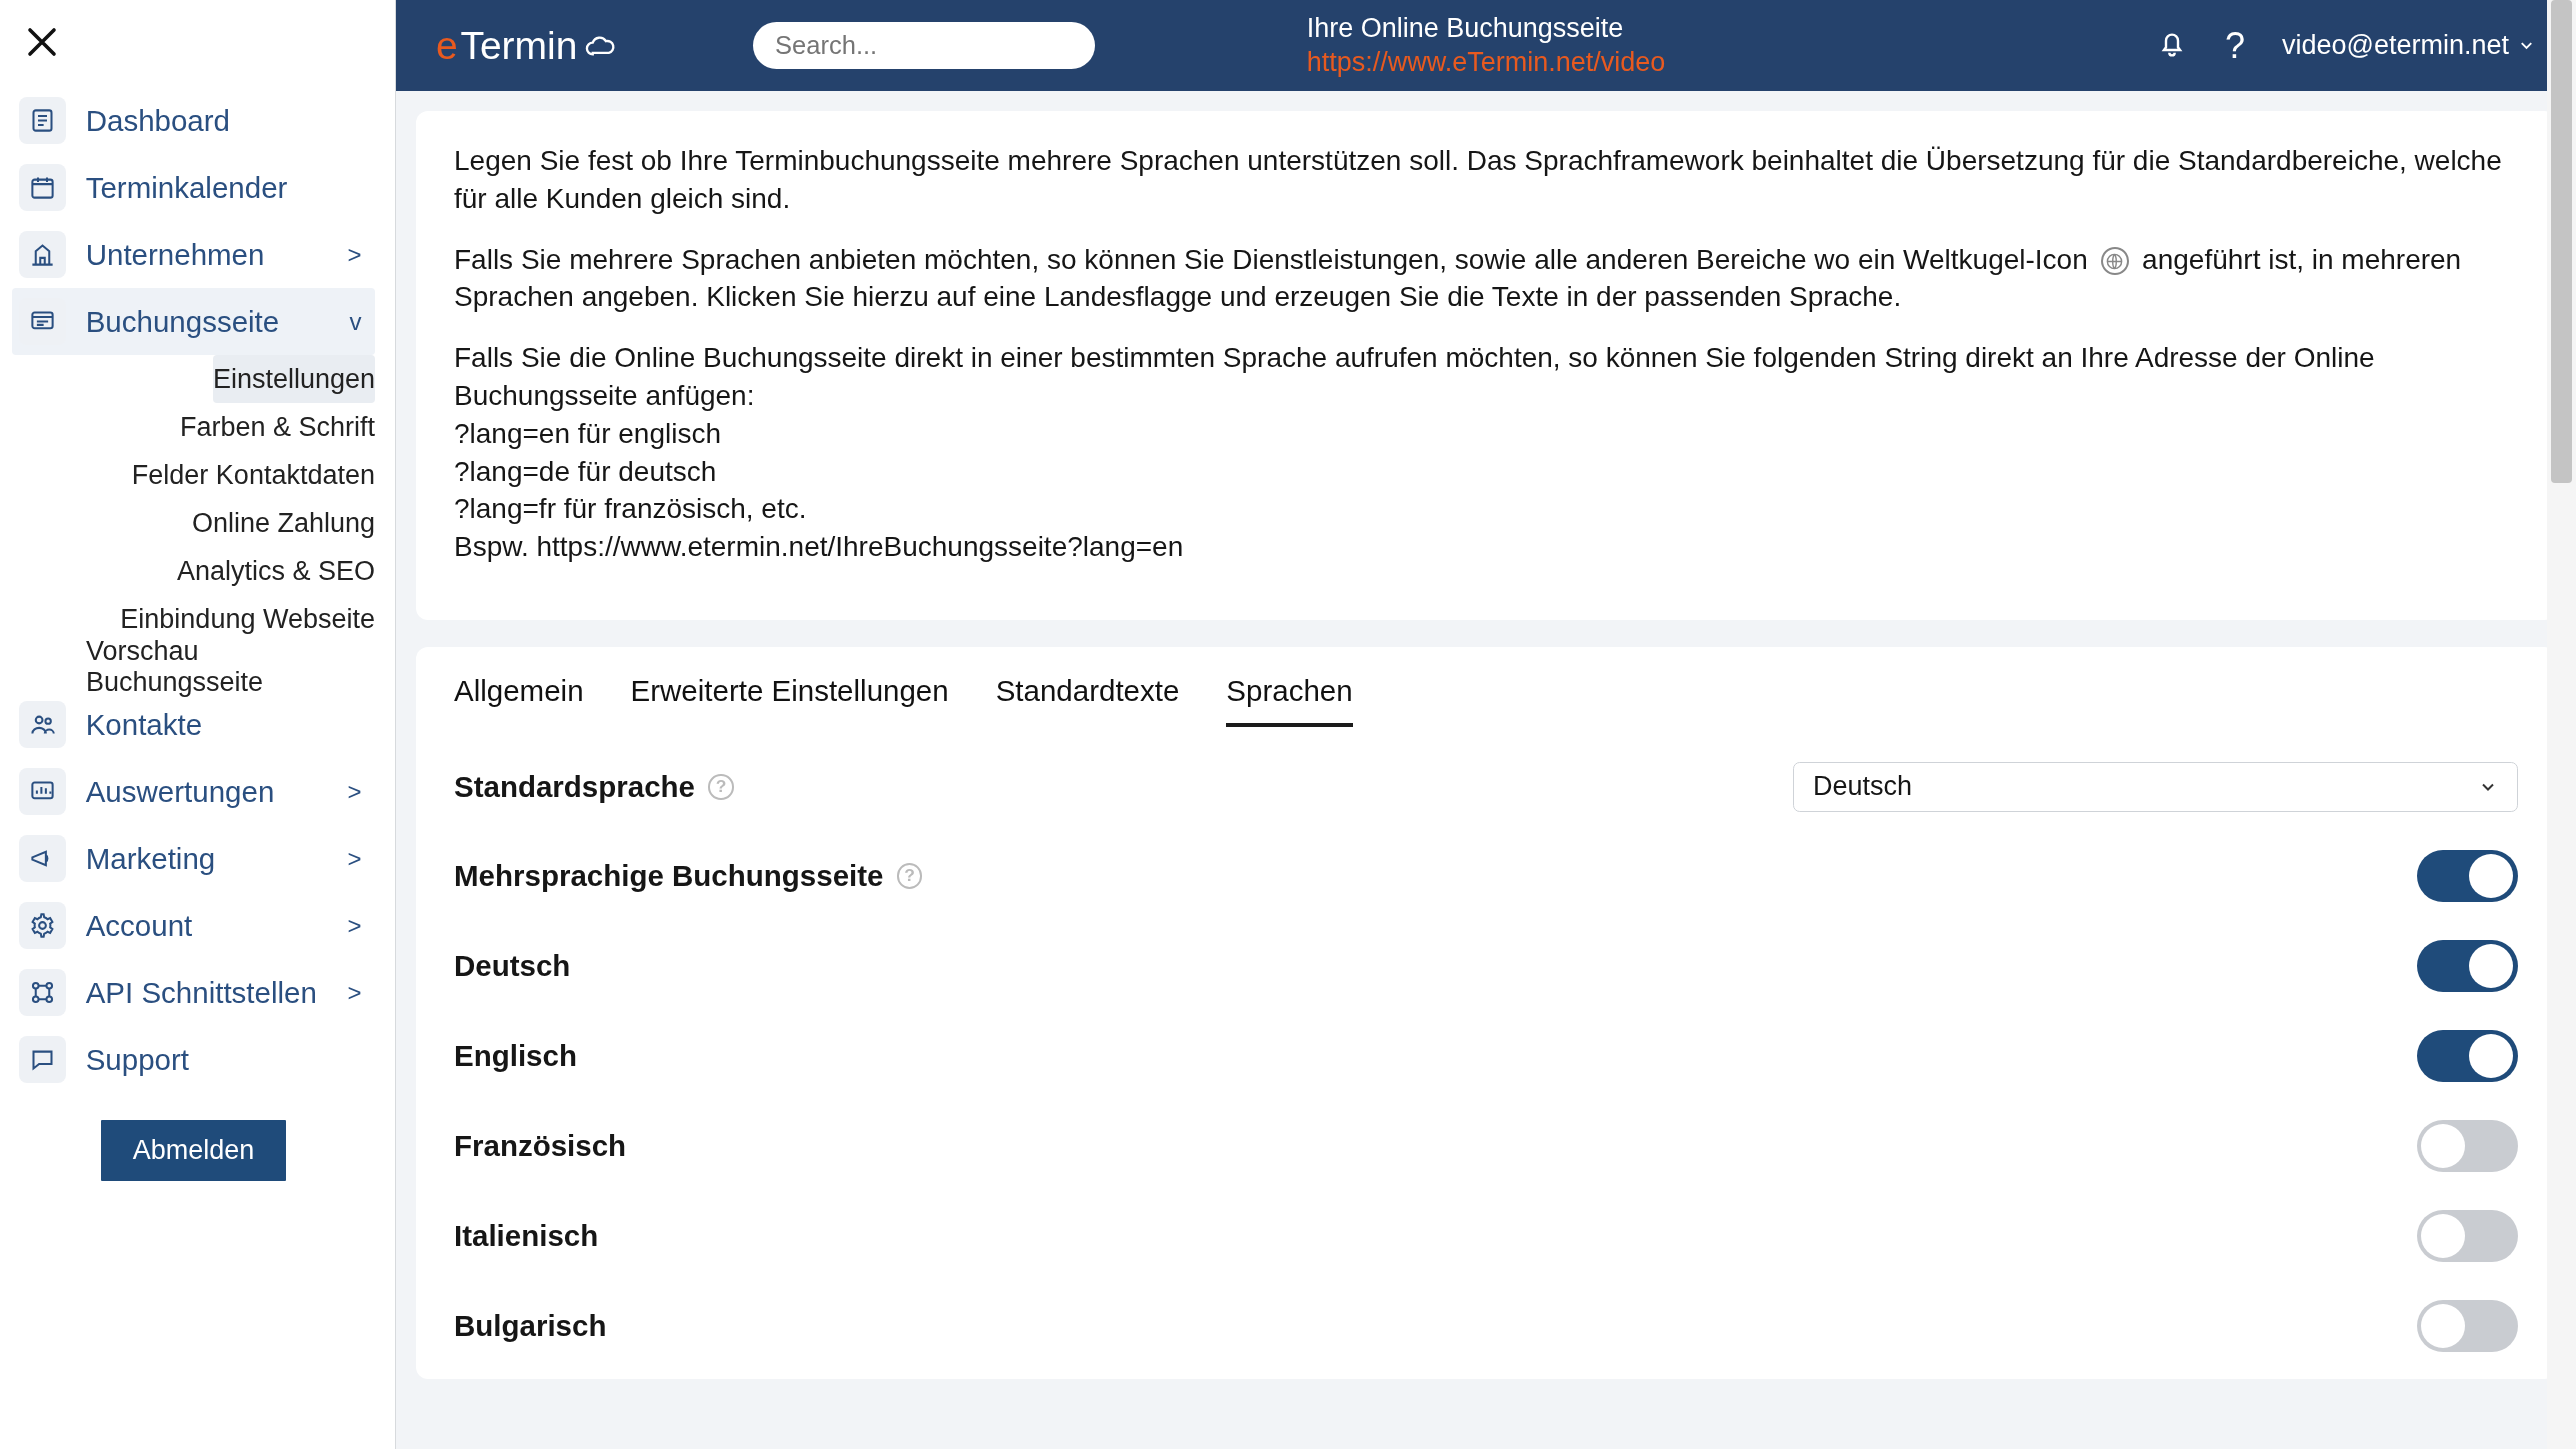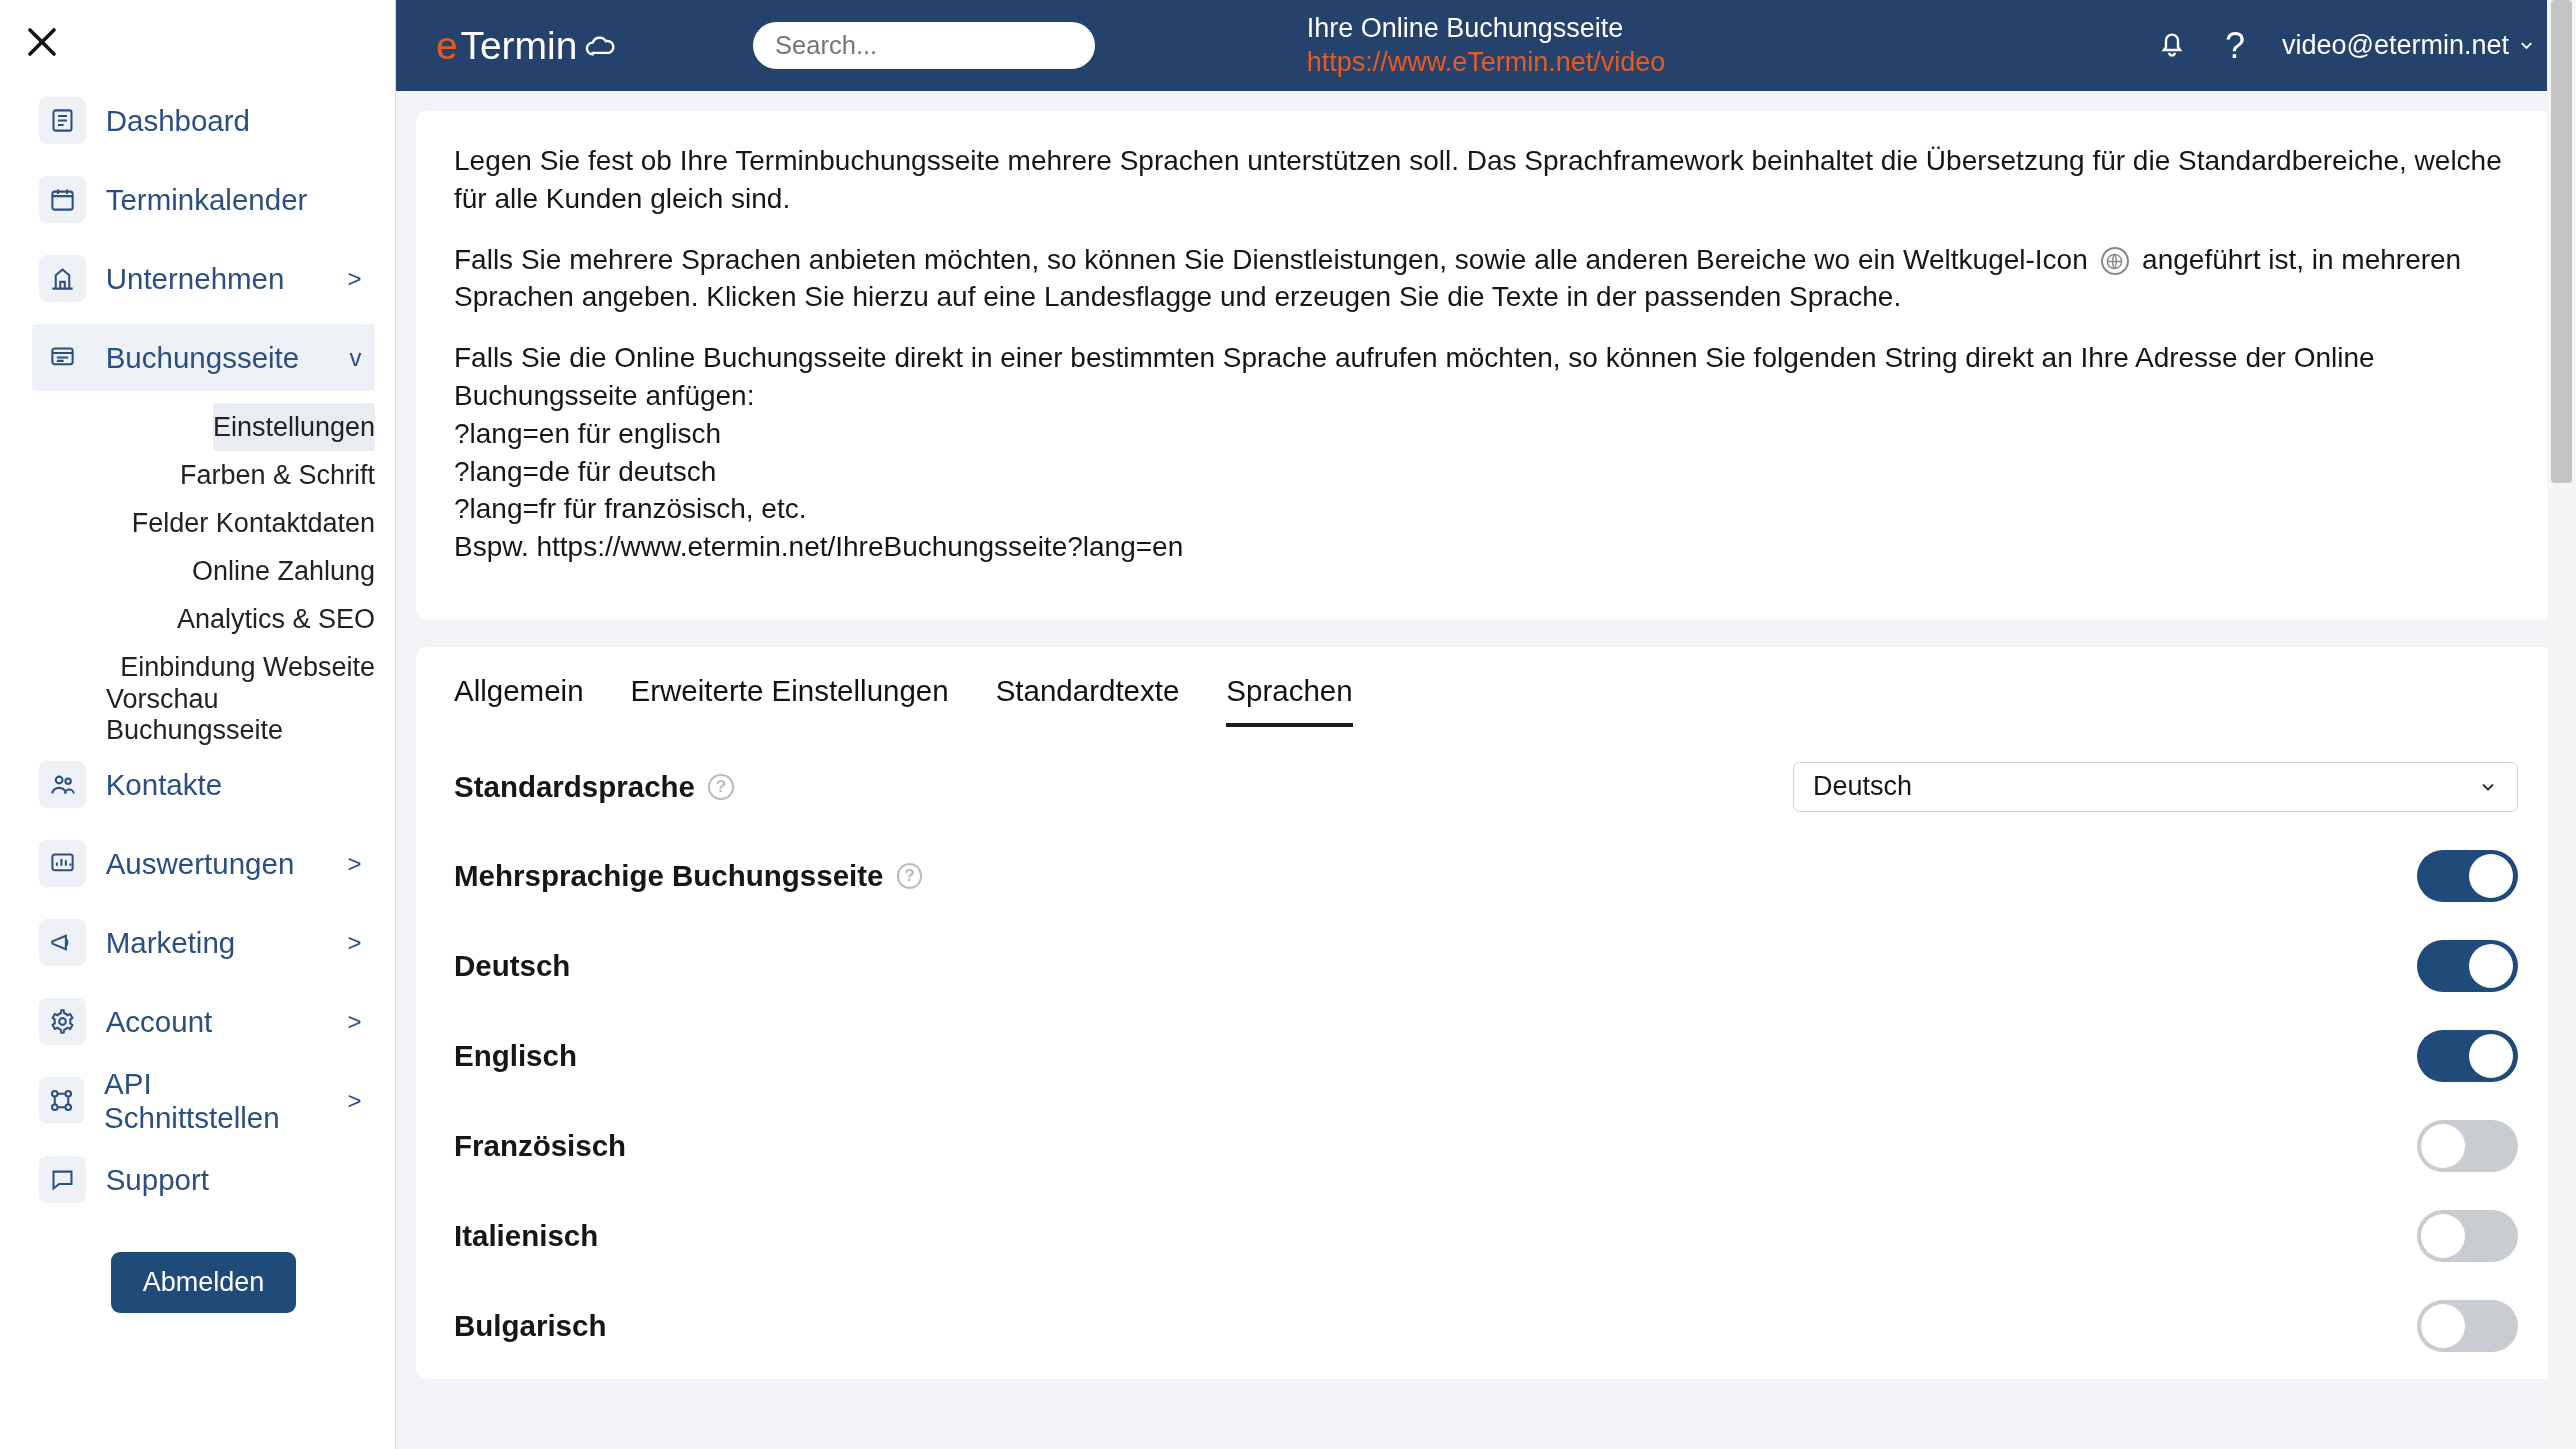--- a/index.html
+++ b/index.html
@@ -11,30 +11,30 @@
     --light-grey:#e7eaee;
     --page-bg:#f2f4f7;
     --text-dark:#1b1b1b;
     --toggle-off:#c9ccd1;
   }
   *{box-sizing:border-box;font-family:"Segoe UI",Arial,sans-serif;}
   body{margin:0;width:2576px;height:1449px;background:#fff;color:var(--text-dark);}
   
   .sidebar{position:absolute;left:0;top:0;width:396px;height:100%;background:#fff;border-right:0.7px solid #d7dadd;}
   .close-x{position:absolute;top:23.5px;left:23.5px;cursor:pointer;}
-  .nav{position:absolute;top:87px;left:32px;right:20px;display:flex;flex-direction:column;gap:12px;}
+  .nav{position:absolute;top:87px;left:12px;right:20px;display:flex;flex-direction:column;gap:0;}
   .nav-item{display:flex;align-items:center;gap:20px;height:67px;padding-left:6.7px;color:var(--sidebar-text);font-size:29.5px;cursor:pointer;border-radius:4px;}
   .nav-item .ico{width:47px;height:47px;border-radius:8px;background:#eef1f5;display:flex;align-items:center;justify-content:center;}
   .nav-item.active{background:#eef2f7;}
   .nav-item .chev{margin-left:auto;font-size:24px;color:var(--sidebar-text);padding-right:13.4px;}
   .subnav{display:flex;flex-direction:column;padding-left:74px;align-items:flex-end;}
   .subnav-item{height:48px;display:flex;align-items:center;font-size:27px;color:#222;cursor:pointer;}
   .subnav-item.active{background:#e9edf2;border-radius:4px;}
   .logout-wrap{display:flex;justify-content:center;margin-top:27px;}
-  .logout-btn{background:var(--brand-blue);color:#fff;border:none;border-radius:9px;font-size:27px;padding:14.8px 32px;cursor:pointer;}
+  .logout-btn{background:var(--brand-blue);color:#fff;border:none;border-radius:1px;font-size:27px;padding:14.8px 32px;cursor:pointer;}
   
   .topbar{position:absolute;left:396px;right:0;top:0;height:91px;background:#25426c;display:flex;align-items:center;padding:0 40px;color:#fff;}
   .logo{font-size:39px;display:flex;align-items:center;gap:2.7px;}
   .logo .e{color:var(--accent-orange);}
   .logo .cloud{margin-left:4px;}
   .search{margin-left:134px;width:342px;height:47px;border-radius:23.5px;background:#fff;display:flex;align-items:center;padding:0 20px;}
   .search input{border:none;outline:none;font-size:25.5px;width:100%;color:#666;background:transparent;}
   .booking-link{position:absolute;left:50%;transform:translateX(-50%);text-align:left;font-size:27px;line-height:1.25;}
   .booking-link .url{color:var(--accent-orange);}
   .top-icons{margin-left:auto;display:flex;align-items:center;gap:37px;font-size:29.5px;}

